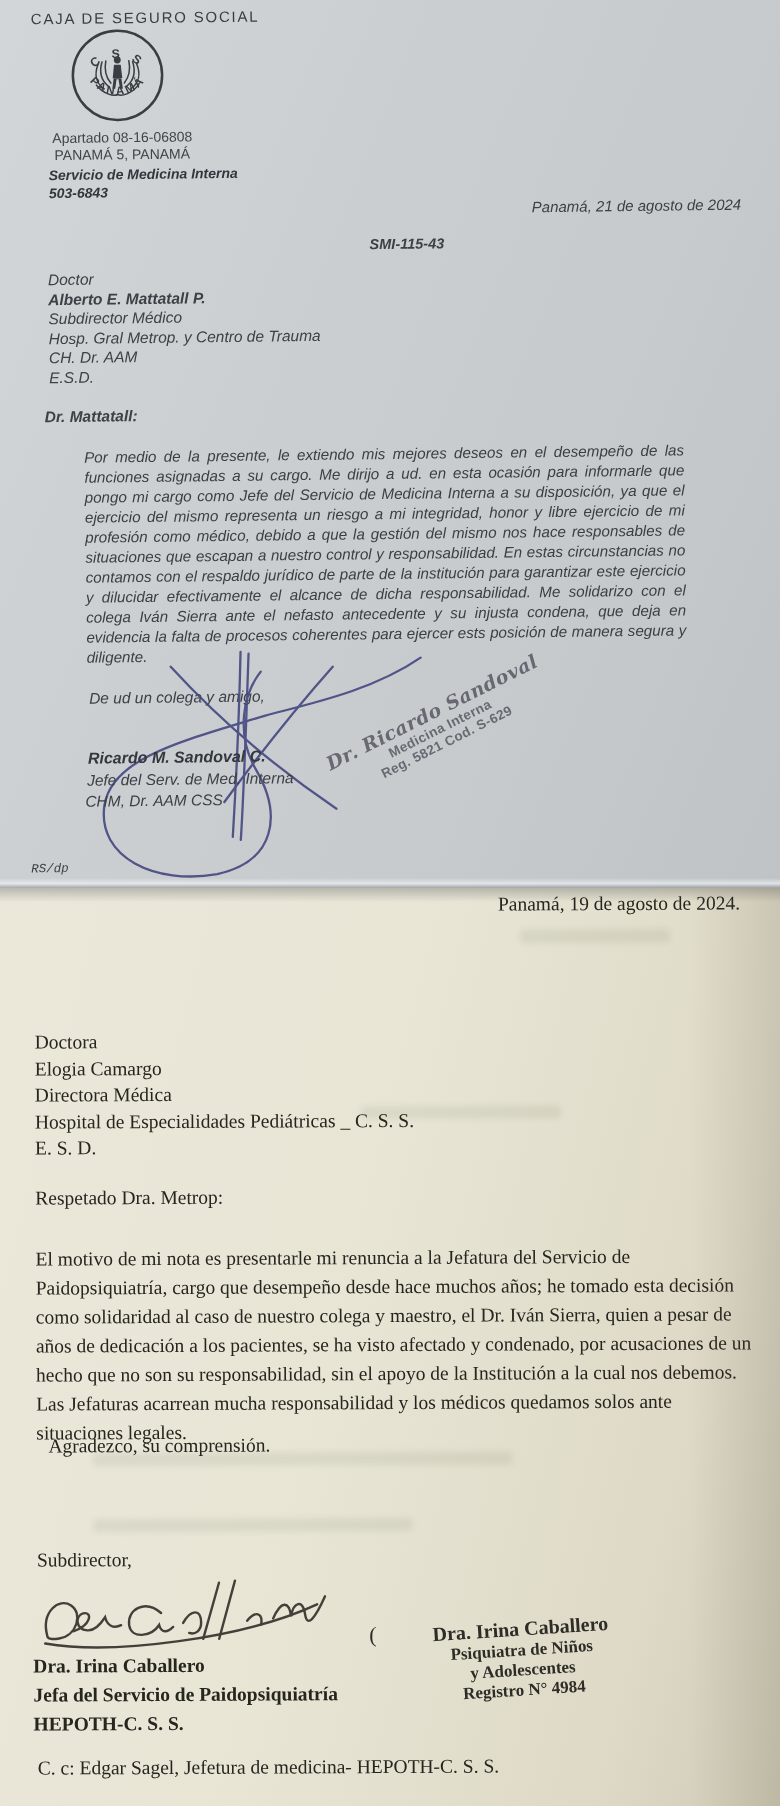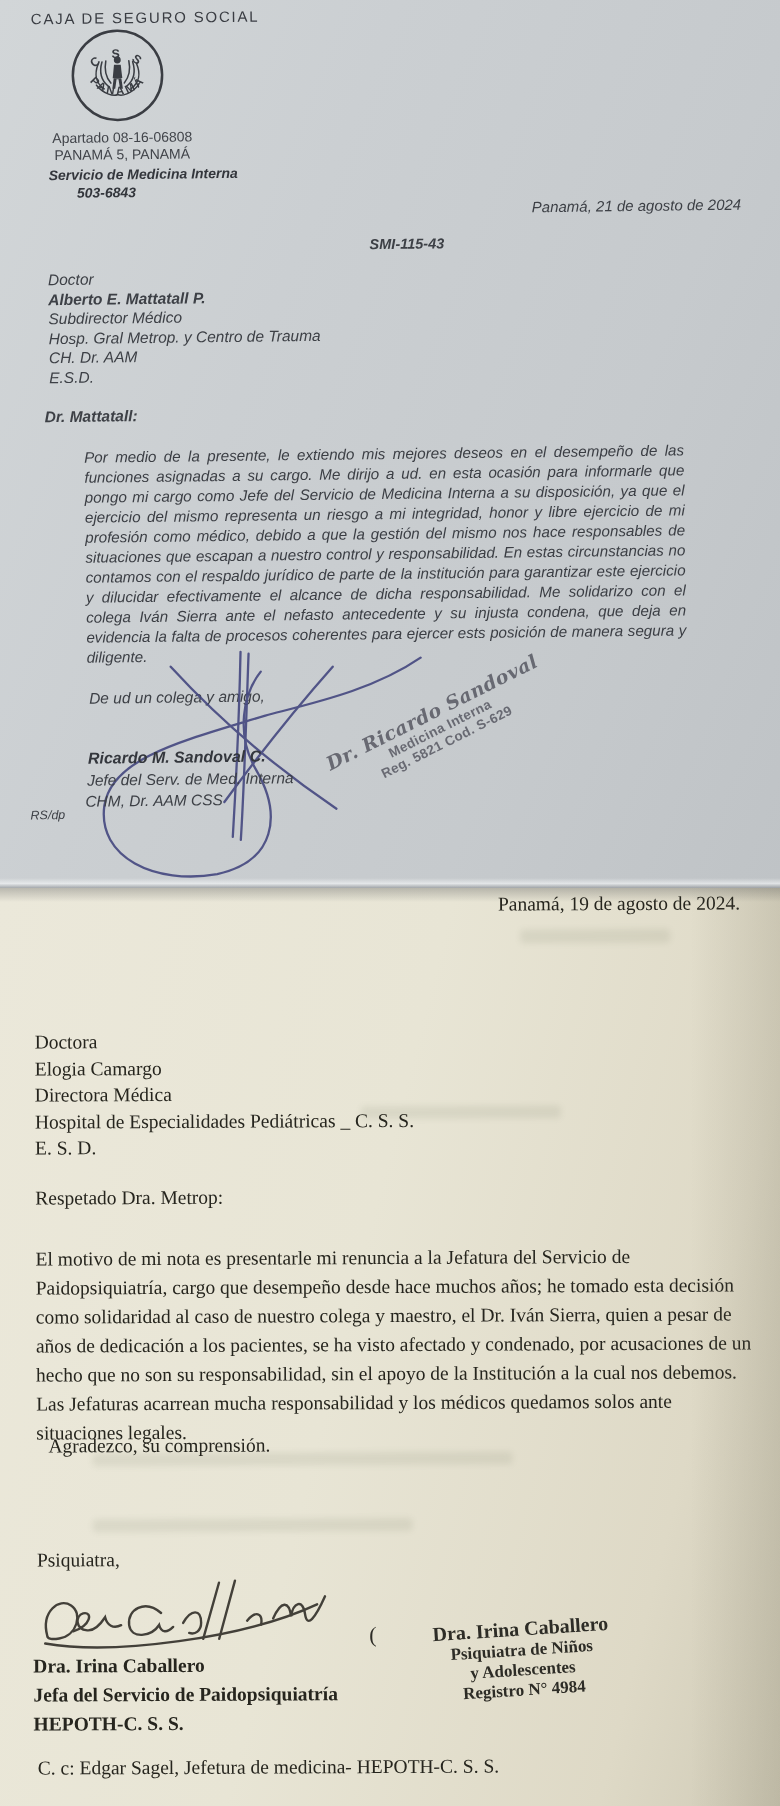--- a/index.html
+++ b/index.html
@@ -111,21 +111,21 @@
           <path d="M66,36 C69,46 67,55 60,61"></path>
           <path d="M62,35 C64,45 62,52 57,58"></path>
           <path d="M72,60 C64,70 54,72 50,70"></path>
         </g>
       </svg>
     </div>
 
     <div class="abs l1-addr" style="left:56px;top:126px;">Apartado 08-16-06808</div>
     <div class="abs l1-addr" style="left:58px;top:143px;">PANAMÁ 5, PANAMÁ</div>
     <div class="abs l1-dept" style="left:52px;top:163px;">Servicio de Medicina Interna</div>
-    <div class="abs l1-dept" style="left:52px;top:181px;margin-left:28px;">503-6843</div>
+    <div class="abs l1-dept" style="left:52px;top:181px;">503-6843</div>
 
     <div class="abs l1-date" style="right:36px;top:200px;">Panamá, 21 de agosto de 2024</div>
     <div class="abs l1-ref" style="left:372px;top:236px;">SMI-115-43</div>
 
     <div class="abs l1-recip" style="left:50px;top:266px;">
       <div>Doctor</div>
       <div class="l1-b">Alberto E. Mattatall P.</div>
       <div>Subdirector Médico</div>
       <div>Hosp. Gral Metrop. y Centro de Trauma</div>
       <div>CH. Dr. AAM</div>
@@ -153,21 +153,21 @@
     <div class="abs l1-name" style="left:84px;top:746px;">Ricardo M. Sandoval C.</div>
     <div class="abs l1-title" style="left:83px;top:768px;">Jefe del Serv. de Med. Interna</div>
     <div class="abs l1-title" style="left:81px;top:789px;">CHM, Dr. AAM CSS</div>
 
     <div id="stamp1" class="abs" style="left:318px;top:700px;">
       <div class="s1-name">Dr. Ricardo Sandoval</div>
       <div class="s1-line">Medicina Interna</div>
       <div class="s1-line">Reg. 5821 Cod. S-629</div>
     </div>
 
-    <div class="abs l1-initials" style="left:26px;top:804px;">RS/dp</div>
+    <div class="abs l1-initials" style="left:26px;top:858px;font-family:Liberation Mono, monospace;">RS/dp</div>
   </div>
 </div>
 
 <div id="letter2" class="abs">
   <div id="l2-content">
 
     <div class="abs l2-date" style="right:40px;top:894px;">Panamá, 19 de agosto de 2024.</div>
 
     <div class="smudge" style="left:520px;top:930px;width:150px;height:14px;"></div>
     <div class="smudge" style="left:360px;top:1106px;width:200px;height:13px;"></div>
@@ -181,21 +181,21 @@
       <div>Hospital de Especialidades Pediátricas _ C. S. S.</div>
       <div>E. S. D.</div>
     </div>
 
     <div class="abs l2-text" style="left:34px;top:1186px;">Respetado Dra. Metrop:</div>
 
     <div class="abs l2-body" style="left:34px;top:1243px;">El motivo de mi nota es presentarle mi renuncia a la Jefatura del Servicio de Paidopsiquiatría, cargo que desempeño desde hace muchos años; he tomado esta decisión como solidaridad al caso de nuestro colega y maestro, el Dr. Iván Sierra, quien a pesar de años de dedicación a los pacientes, se ha visto afectado y condenado, por acusaciones de un hecho que no son su responsabilidad, sin el apoyo de la Institución a la cual nos debemos. Las Jefaturas acarrean mucha responsabilidad y los médicos quedamos solos ante situaciones legales.</div>
 
     <div class="abs l2-text" style="left:34px;top:1434px;margin-left:12px;">Agradezco, su comprensión.</div>
 
-    <div class="abs l2-text" style="left:34px;top:1548px;">Psiquiatra,</div>
+    <div class="abs l2-text" style="left:34px;top:1548px;">Subdirector,</div>
 
     <div class="abs" style="left:30px;top:1572px;">
       <svg width="310" height="100" viewBox="0 0 310 100">
         <g fill="none" stroke="#35322c" stroke-width="2.4" stroke-linecap="round" opacity="0.92">
           <path d="M14,62 C8,38 26,24 38,32 C50,40 44,62 26,65 C20,66 14,66 14,62"></path>
           <path d="M40,58 C58,52 60,38 50,40 C42,42 42,56 54,57 C62,58 68,50 72,44 C74,52 80,56 88,52"></path>
           <path d="M128,40 C112,26 94,36 96,52 C98,66 118,64 126,52 C128,60 134,60 140,54"></path>
           <path d="M150,50 C158,36 168,36 168,50 C168,58 162,62 156,60"></path>
           <path d="M186,10 L170,66 M202,8 L186,66"></path>
           <path d="M214,48 C222,38 230,40 228,52"></path>

